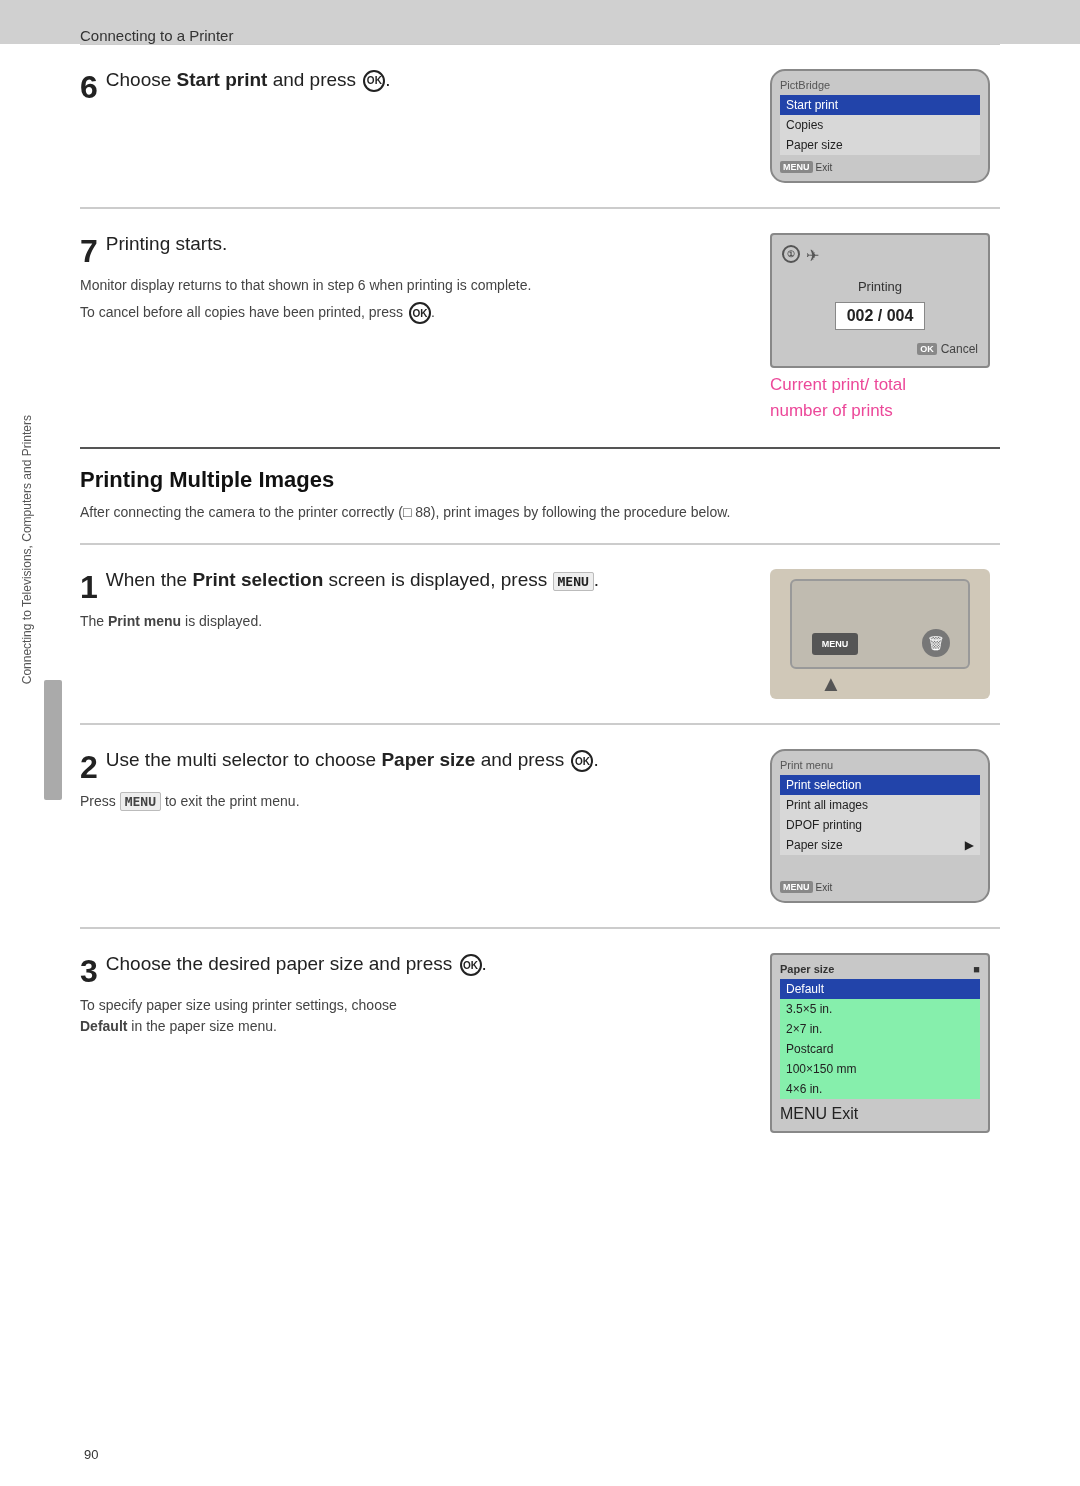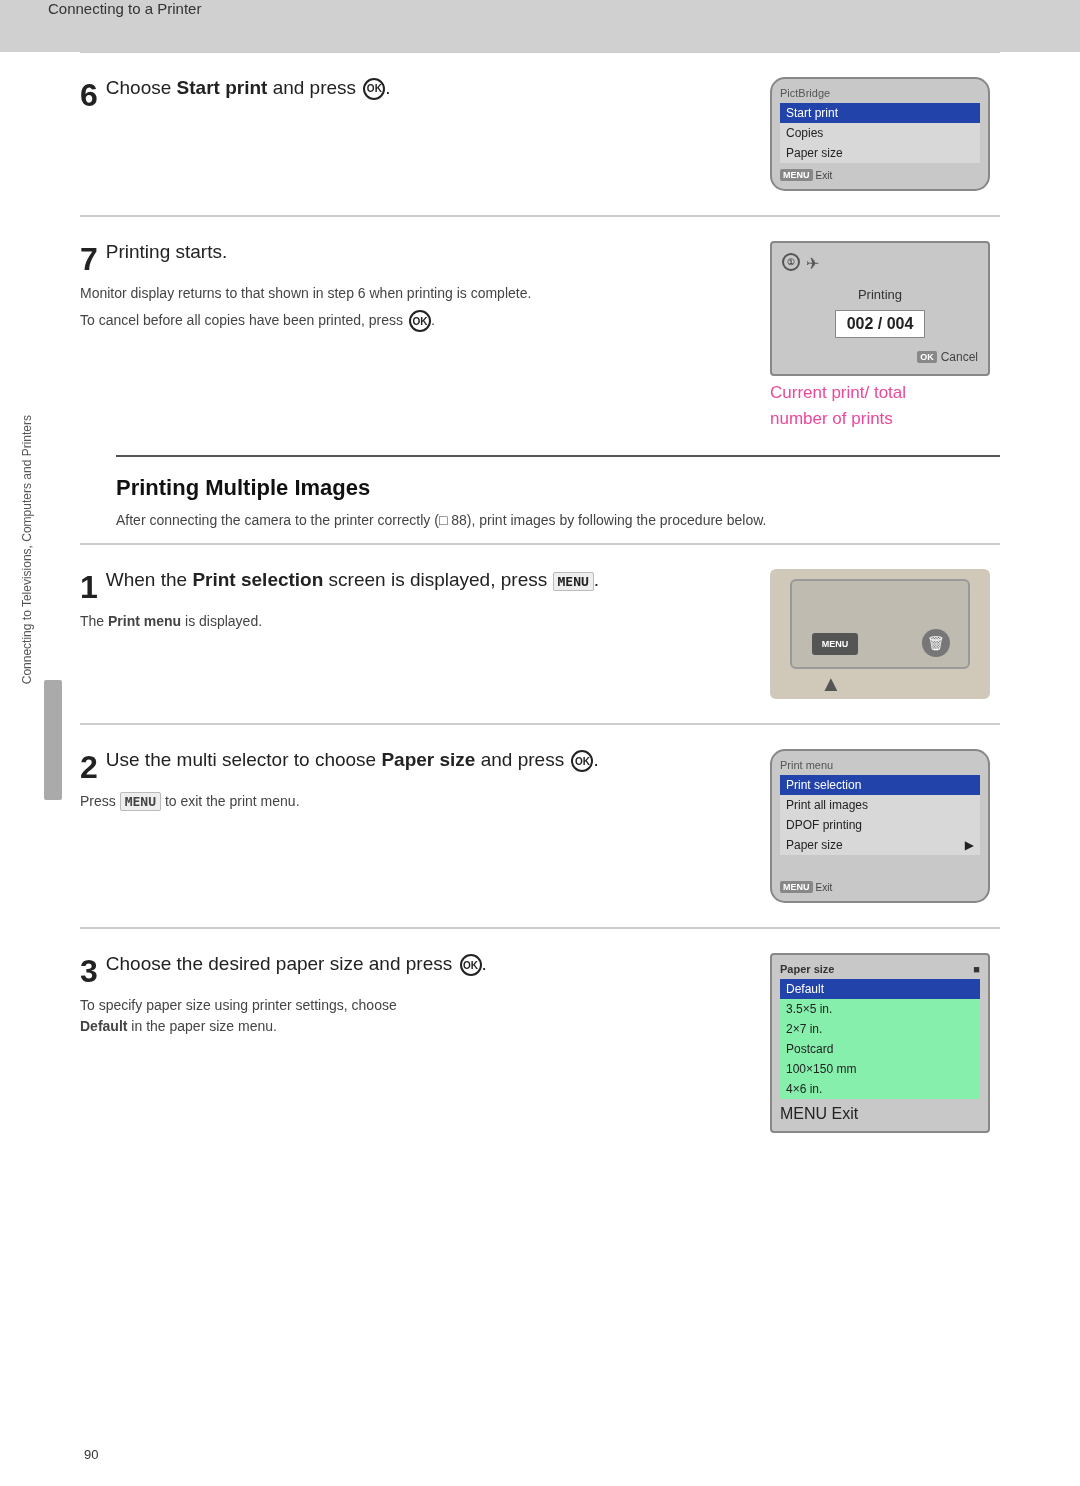--- a/index.html
+++ b/index.html
@@ -9,24 +9,24 @@
       color: #222;
       width: 1080px;
       min-height: 1486px;
       position: relative;
       overflow: hidden;
     }
 
     
     .top-bar {
       background: #d0d0d0;
-      height: 52px;
-      display: flex;
-      align-items: flex-start;
-      padding-left: 48px;
+      height: 44px;
+      display: flex;
+      align-items: flex-end;
+      padding-left: 80px;
     }
     .top-bar-text {
       font-size: 15px;
       color: #333;
     }
 
     
     .side-text {
       position: absolute;
       left: 12px;
@@ -249,22 +249,21 @@
       align-items: center;
       justify-content: center;
       position: relative;
       overflow: hidden;
     }
 
     
     .section-heading {
       border-top: 2px solid #555;
       padding-top: 18px;
-      padding-bottom: 12px;
-      margin-left: 36px;
+      padding-bottom: 20px;
     }
     .section-heading h2 {
       font-size: 22px;
       font-weight: bold;
       color: #111;
       margin-bottom: 8px;
     }
     .section-heading p {
       font-size: 14px;
       color: #444;

